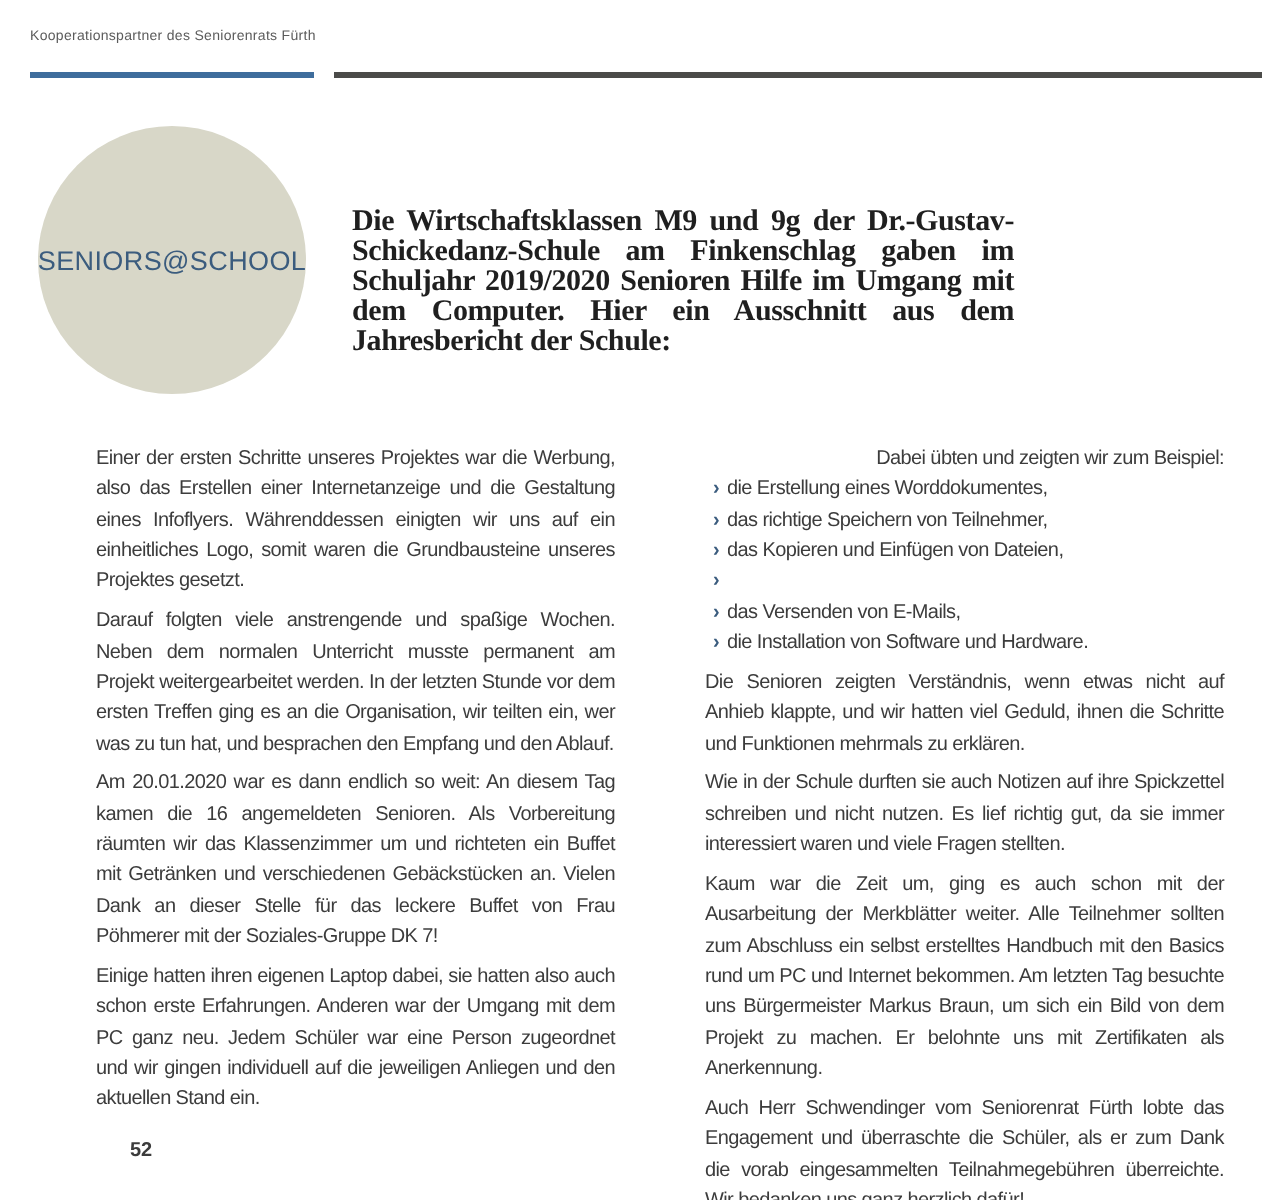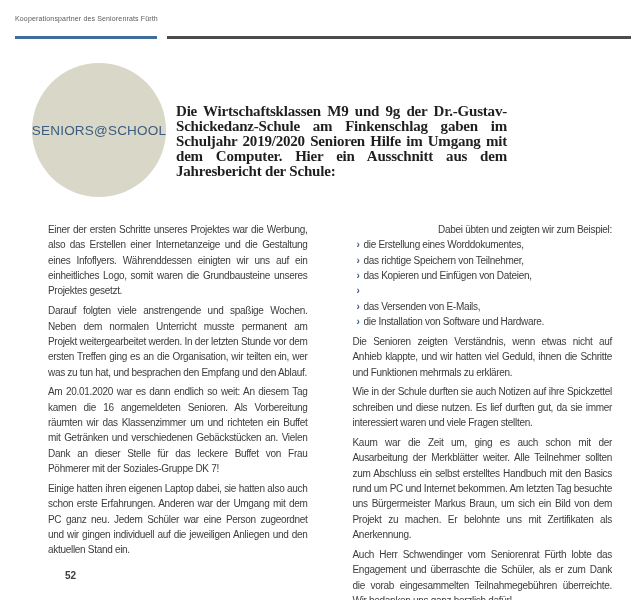--- a/index.html
+++ b/index.html
@@ -21,21 +21,21 @@
   }
   .rule-blue{
     position:absolute;left:15px;top:36px;width:142px;height:2.5px;
     background:var(--accent-blue);
   }
   .rule-dark{
     position:absolute;left:167px;top:36px;width:464px;height:2.5px;
     background:var(--rule-dark);
   }
   .logo-circle{
-    position:absolute;left:32px;top:63px;width:134px;height:134px;
+    position:absolute;left:19px;top:63px;width:134px;height:134px;
     border-radius:50%;background:var(--circle-fill);
     display:flex;align-items:center;justify-content:center;
   }
   .logo-text{
     font-size:13.5px;color:var(--logo-text);letter-spacing:0.2px;
     white-space:nowrap;
   }
   .intro{
     position:absolute;left:176px;top:104px;width:331px;margin:0;
     font-size:15px;font-weight:700;line-height:15px;
@@ -126,21 +126,21 @@
               <span class="chev">›</span>
               <span class="bullet-text">die Installation von Software und Hardware.</span>
             </div>
           </div>
       </div>
 
       <div>
 
           <p class="body-p">Die Senioren zeigten Verständnis, wenn etwas nicht auf Anhieb klappte, und wir hatten viel Geduld, ihnen die Schritte und Funktionen mehrmals zu erklären.</p>
 
-          <p class="body-p">Wie in der Schule durften sie auch Notizen auf ihre Spickzettel schreiben und diese nutzen. Es lief durften gut, da sie immer interessiert waren und viele Fragen stellten.</p>
+          <p class="body-p">Wie in der Schule durften sie auch Notizen auf ihre Spickzettel schreiben und nicht nutzen. Es lief richtig gut, da sie immer interessiert waren und viele Fragen stellten.</p>
 
           <p class="body-p">Kaum war die Zeit um, ging es auch schon mit der Ausarbeitung der Merkblätter weiter. Alle Teilnehmer sollten zum Abschluss ein selbst erstelltes Handbuch mit den Basics rund um PC und Internet bekommen. Am letzten Tag besuchte uns Bürgermeister Markus Braun, um sich ein Bild von dem Projekt zu machen. Er belohnte uns mit Zertifikaten als Anerkennung.</p>
 
           <p class="body-p">Auch Herr Schwendinger vom Seniorenrat Fürth lobte das Engagement und überraschte die Schüler, als er zum Dank die vorab eingesammelten Teilnahmegebühren überreichte. Wir bedanken uns ganz herzlich dafür!</p>
         </div>
 
     </section>
   </main>
 
   <div class="pagenum">52</div>

